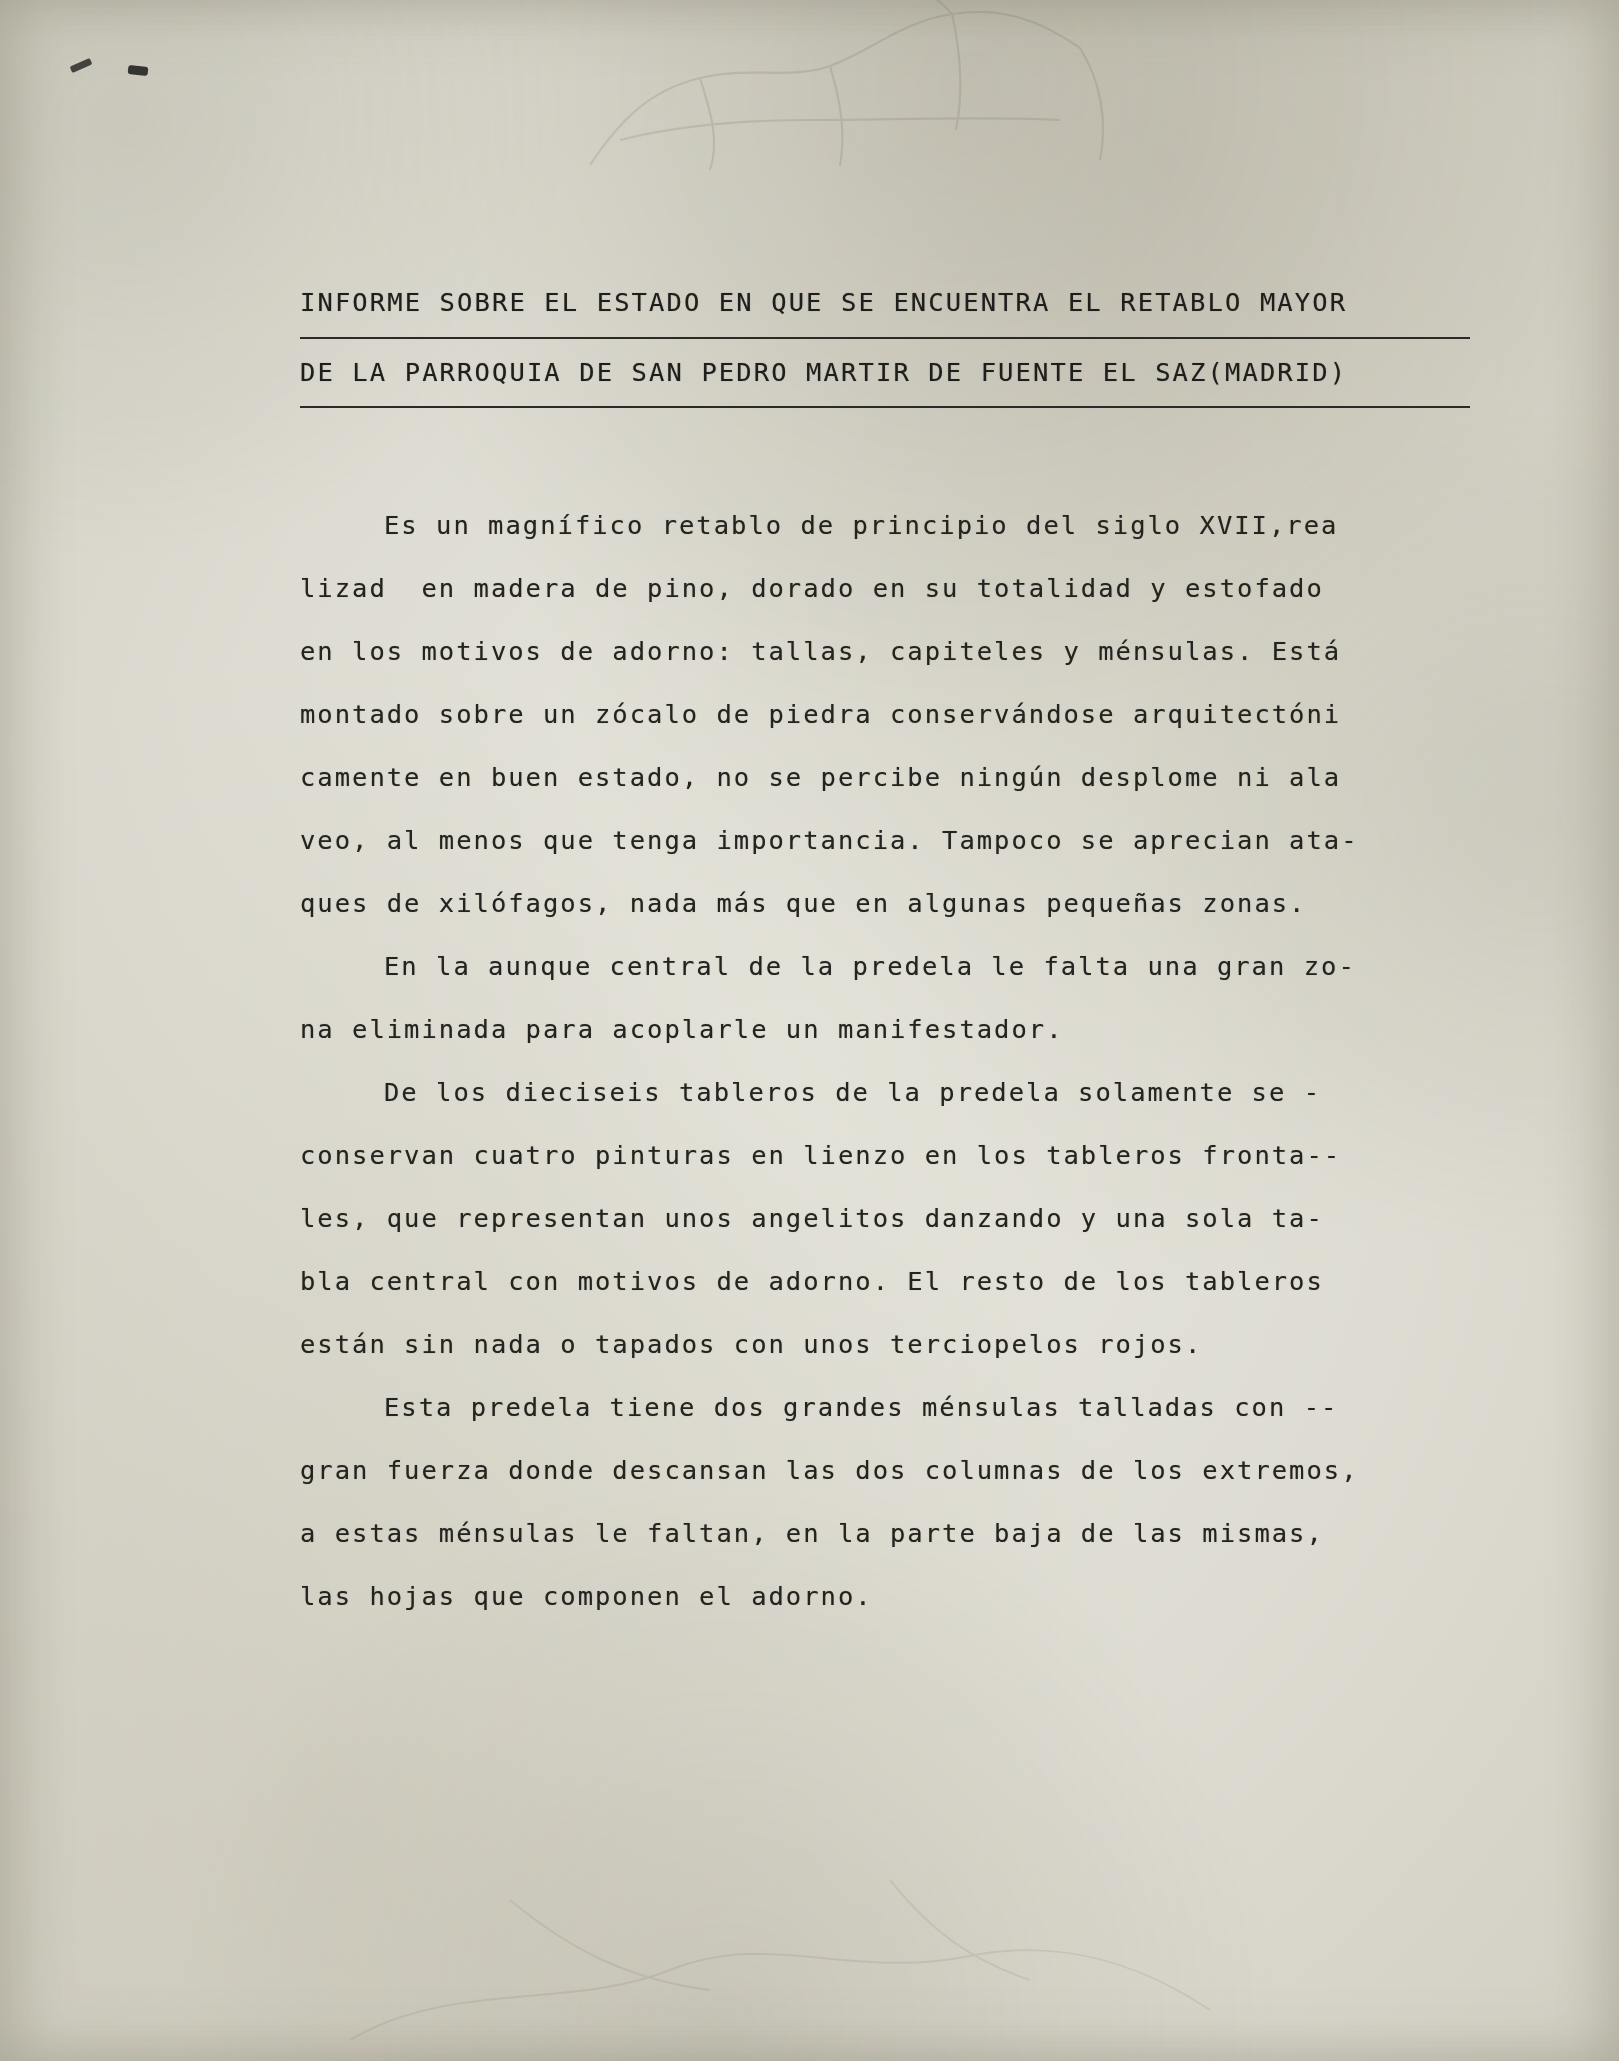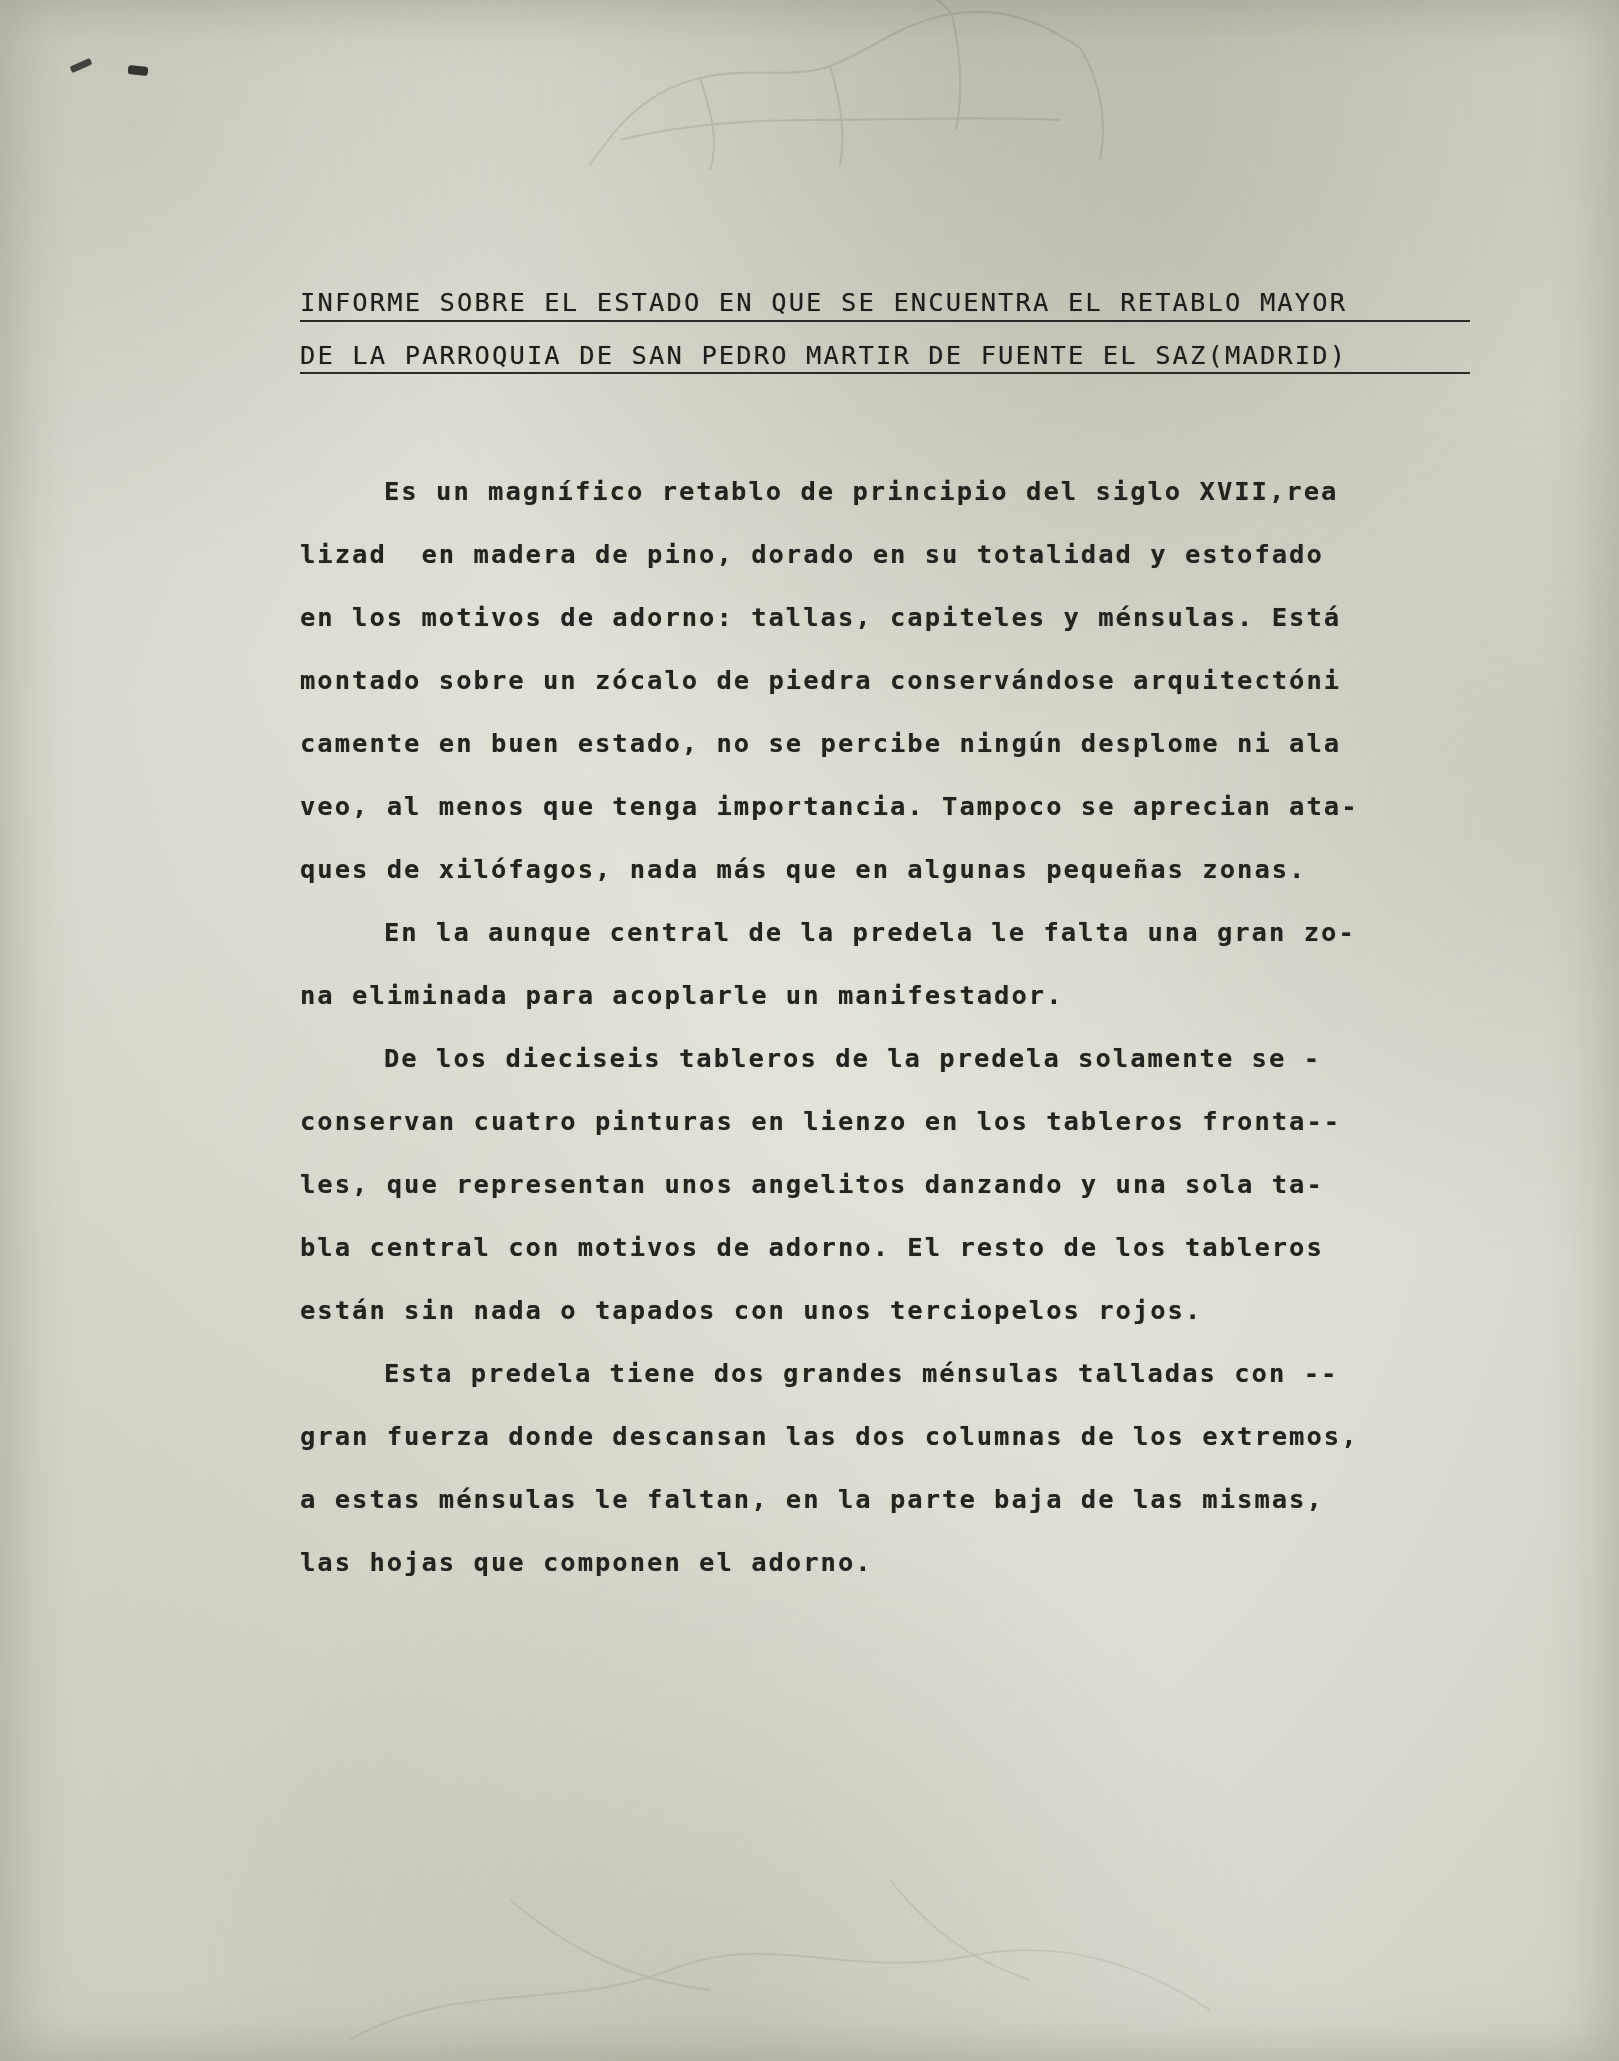--- a/index.html
+++ b/index.html
@@ -100,36 +100,35 @@
   }
 
   .title-block {
     margin-bottom: 86px;
   }
   .title-line {
     font-size: 25.5px;
     letter-spacing: 2.1px;
     color: #1e1e1c;
     line-height: 1.0;
-    padding-bottom: 4px;
+    padding-bottom: 21px;
     border-bottom: 2px solid #2a2a27;
     margin-bottom: 21px;
     white-space: nowrap;
     text-shadow: 0 0 1px rgba(40,40,38,0.45);
   }
 
   .para {
     font-size: 25.5px;
     letter-spacing: 2.0px;
     color: #23231f;
     line-height: 63px;
     margin: 0 0 0 0;
     text-shadow: 0 0 1px rgba(45,45,42,0.35);
     white-space: pre-wrap;
-    font-weight: bold;
   }
   .para .indent {
     display: inline-block;
     width: 84px;
   }
 </style>
 </head>
 <body>
 
 <div class="page">

